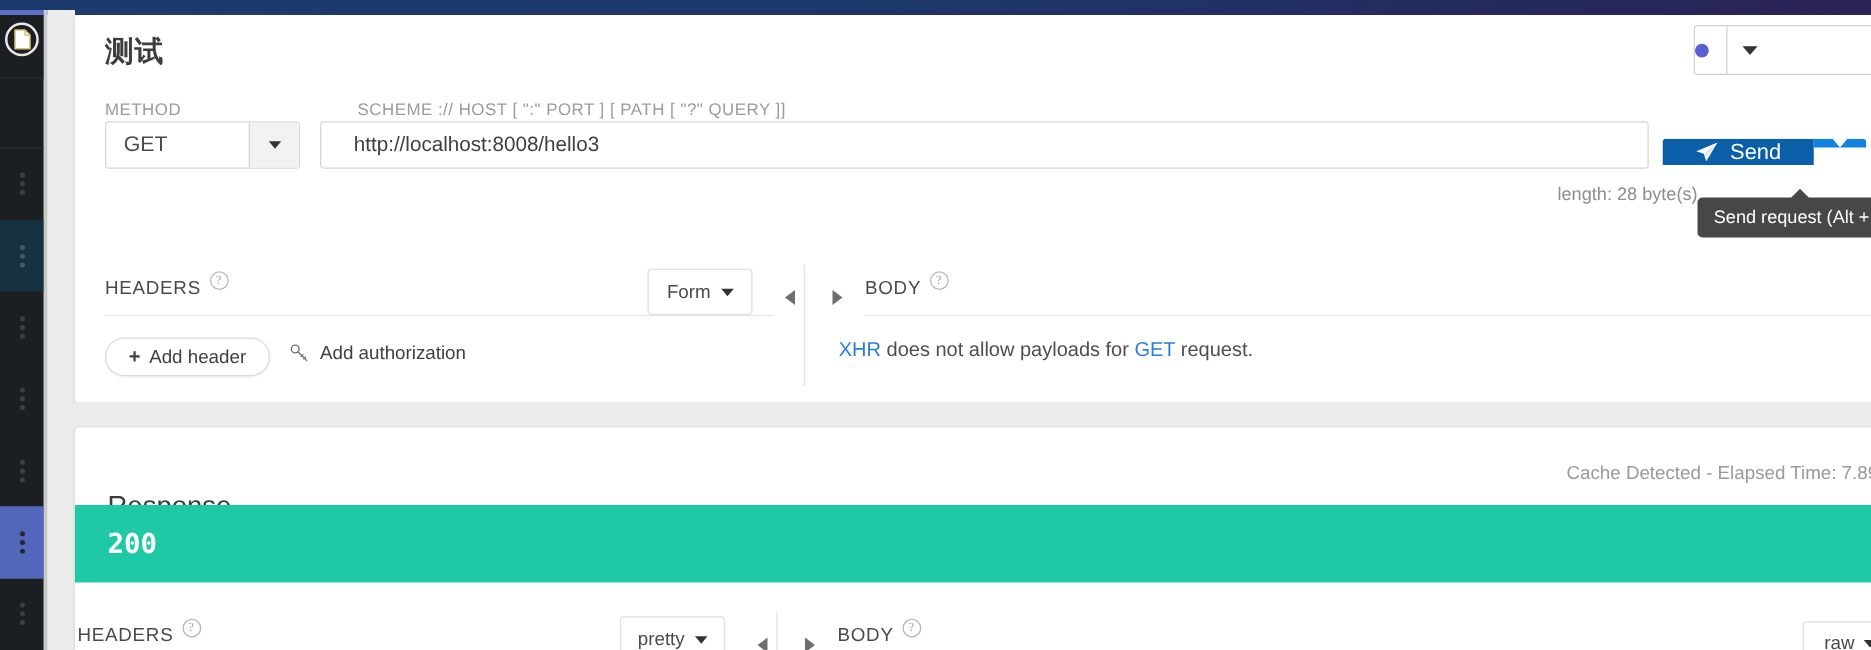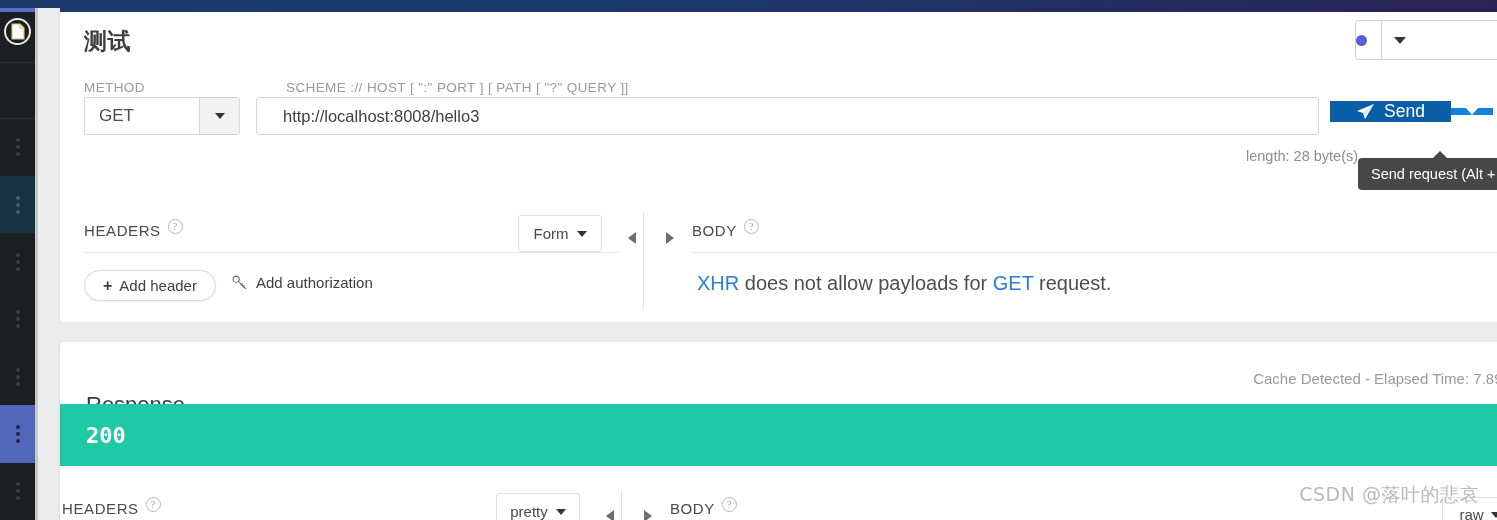--- a/index.html
+++ b/index.html
@@ -154,23 +154,23 @@
   .url-box {
     position: absolute; left: 196px; top: 85px; width: 1063px; height: 38px;
     border: 1px solid #d6d6d6; border-radius: 3px; background: #fff;
     display: flex; align-items: center;
   }
   .url-box .val {
     padding-left: 26px; font-size: 16.5px; color: #3f3f3f;
   }
 
   .send-btn {
-    position: absolute; left: 1270px; top: 78px;
+    position: absolute; left: 1270px; top: 99px;
     width: 163px; height: 42px;
-    display: flex; align-items: center; border-radius: 3px; overflow: hidden;
+    display: flex; align-items: flex-start; border-radius: 3px; overflow: hidden;
   }
   .send-btn .main {
     flex: 1; background: #0b5ea8;
     display: flex; align-items: center; justify-content: center; gap: 9px;
     color: #fff; font-size: 17.5px;
   }
   .send-btn .arrowpart {
     width: 42px; background: #1281e0;
     display: flex; align-items: center; justify-content: center;
   }
@@ -205,21 +205,21 @@
     border-left: 7px solid #7a7a7a;
   }
   .qp-toggle .txt { font-size: 15px; color: #5f5f5f; letter-spacing: 0.5px; }
 
   
   .pane-divider {
     position: absolute; left: 583px; top: 200px; width: 1px; height: 97px;
     background: #e2e2e2;
   }
   .sec-head {
-    position: absolute; display: flex; align-items: flex-end;
+    position: absolute; display: flex; align-items: flex-start;
     font-size: 15px; color: #4a4a4a; letter-spacing: 0.6px;
   }
   .qmark {
     display: inline-flex; align-items: center; justify-content: center;
     width: 15px; height: 15px; border-radius: 50%;
     border: 1px solid #b6b6b6; color: #9d9d9d;
     font-size: 10px; margin-left: 7px; position: relative; top: -5px;
     font-family: "Liberation Serif", serif;
   }
   #req-headers-head { left: 24px; top: 210px; }
@@ -266,22 +266,22 @@
   }
   .add-header-btn .plus { font-weight: bold; font-size: 16px; }
 
   .add-auth {
     position: absolute; left: 172px; top: 262px;
     display: flex; align-items: center; gap: 9px;
     font-size: 15px; color: #404040;
   }
 
   .xhr-note {
-    position: absolute; left: 637px; top: 260px;
-    font-size: 20px; color: #4e4e4e;
+    position: absolute; left: 611px; top: 260px;
+    font-size: 16px; color: #4e4e4e;
   }
   .xhr-note a { color: #2a7fd4; text-decoration: none; }
 
   
   #response-card { left: 22px; top: 330px; width: 1459px; height: 210px; }
   .resp-title {
     position: absolute; left: 26px; top: 20px;
     font-size: 22px; font-weight: normal; color: #3d3d3d; margin-top: 30px;
   }
   .resp-meta {
@@ -529,14 +529,13 @@
       <span>BODY</span>
       <span class="qmark">?</span>
     </div>
 
     <div class="raw-select">
       <span>raw</span>
       <span class="tri-down sm"></span>
     </div>
   </div>
 
-  <div class="watermark">CSDN @落叶的悲哀</div>
 </div>
 
 </body></html>

